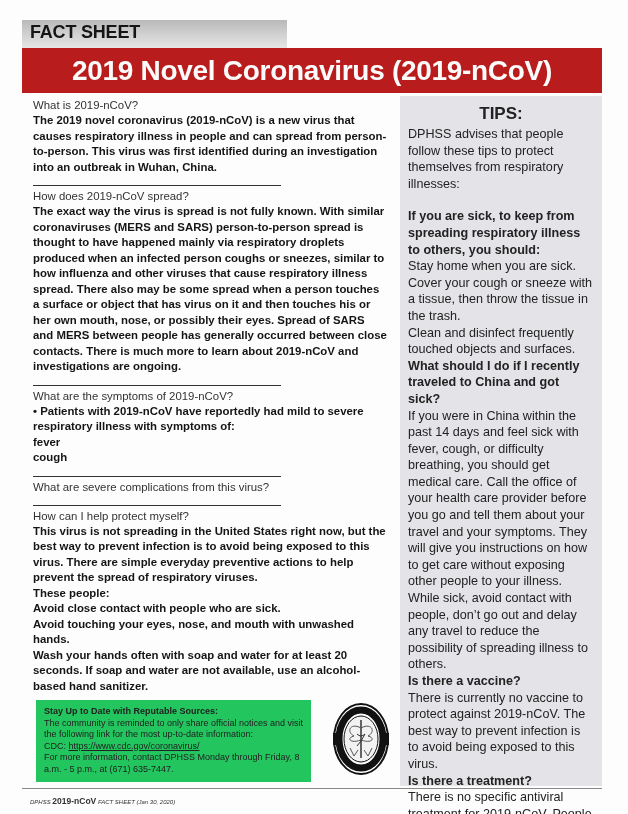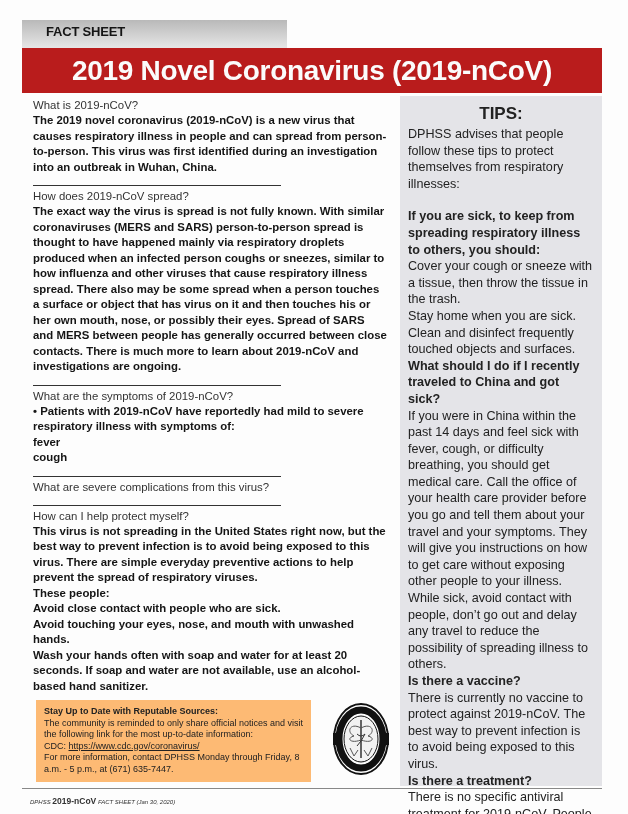--- a/index.html
+++ b/index.html
@@ -3,21 +3,21 @@
   <meta charset="utf-8">
   <style>
     html, body { margin: 0; padding: 0; }
     body {
       width: 628px; height: 814px; background: #fdfdfd; position: relative; overflow: hidden;
       font-family: "Liberation Sans", sans-serif; color: #151515;
     }
     .fact-tab {
       position: absolute; left: 22px; top: 20px; width: 265px; height: 32px;
       background: linear-gradient(to bottom, #b9b9b9 0%, #d8d8d8 60%, #ececec 100%);
-      font-weight: bold; font-size: 13px; line-height: 24px; padding-left: 24px; box-sizing: border-box;
+      font-weight: bold; font-size: 18px; line-height: 24px; padding-left: 8px; box-sizing: border-box;
       letter-spacing: -0.2px;
     }
     .title-banner {
       position: absolute; left: 22px; top: 48px; width: 580px; height: 45px;
       background: #b91c1c;
       color: #fbfbfb; font-weight: bold; font-size: 28px; line-height: 46px; text-align: center;
       letter-spacing: -0.3px;
     }
     .tips-panel {
       position: absolute; left: 400px; top: 96px; width: 202px; height: 690px;
@@ -26,21 +26,21 @@
     .tips-inner { padding: 8px 8px 0 8px; font-size: 12.6px; line-height: 16.6px; color: #222; }
     .tips-title { text-align: center; font-weight: bold; font-size: 17px; line-height: 20px; margin-bottom: 2px; }
     .tips-inner .b { font-weight: bold; }
     .tips-inner .gap { height: 16px; }
     .main { position: absolute; left: 33px; top: 98px; width: 355px; }
     .q { font-size: 11.4px; line-height: 15px; color: #333; }
     .a { font-weight: bold; font-size: 11.4px; line-height: 15.5px; color: #151515; }
     .sep { width: 248px; border-top: 1px solid #333; margin: 10px 0 3px 0; }
     .info-box {
       position: absolute; left: 36px; top: 700px; width: 275px; height: 82px;
-      background: #fdba74; padding: 6px 0 4px 8px; box-sizing: border-box;
+      background: #22c55e; padding: 6px 0 4px 8px; box-sizing: border-box;
       font-size: 9px; line-height: 11.6px; color: #222;
     }
     .info-box .b { font-weight: bold; }
     .info-box a { color: #222; text-decoration: underline; }
     .logo { position: absolute; left: 330px; top: 700px; width: 62px; height: 78px; }
     .bottom-rule { position: absolute; left: 22px; top: 788px; width: 580px; border-top: 1px solid #888; }
     .footer {
       position: absolute; left: 30px; top: 796px; font-size: 6px; font-style: italic; color: #333;
       font-family: "Liberation Sans", sans-serif;
     }
@@ -83,22 +83,22 @@
     <div class="a">Wash your hands often with soap and water for at least 20 seconds. If soap and water are not available, use an alcohol- based hand sanitizer.</div>
   </div>
 </div>
 
 <div class="tips-panel">
   <div class="tips-inner">
     <div class="tips-title">TIPS:</div>
     <div>DPHSS advises that people follow these tips to protect themselves from respiratory illnesses:</div>
     <div class="gap"></div>
     <div class="b">If you are sick, to keep from spreading respiratory illness to others, you should:</div>
+    <div>Stay home when you are sick.</div>
     <div>Cover your cough or sneeze with a tissue, then throw the tissue in the trash.</div>
-    <div>Stay home when you are sick.</div>
     <div>Clean and disinfect frequently touched objects and surfaces.</div>
     <div class="b">What should I do if I recently traveled to China and got sick?</div>
     <div>If you were in China within the past 14 days and feel sick with fever, cough, or difficulty breathing, you should get medical care. Call the office of your health care provider before you go and tell them about your travel and your symptoms. They will give you instructions on how to get care without exposing other people to your illness. While sick, avoid contact with people, don’t go out and delay any travel to reduce the possibility of spreading illness to others.</div>
     <div class="b">Is there a vaccine?</div>
     <div>There is currently no vaccine to protect against 2019-nCoV. The best way to prevent infection is to avoid being exposed to this virus.</div>
     <div class="b">Is there a treatment?</div>
     <div>There is no specific antiviral treatment for 2019-nCoV. People with 2019-nCov can seek medical care to help relieve symptoms.</div>
   </div>
 </div>
 

